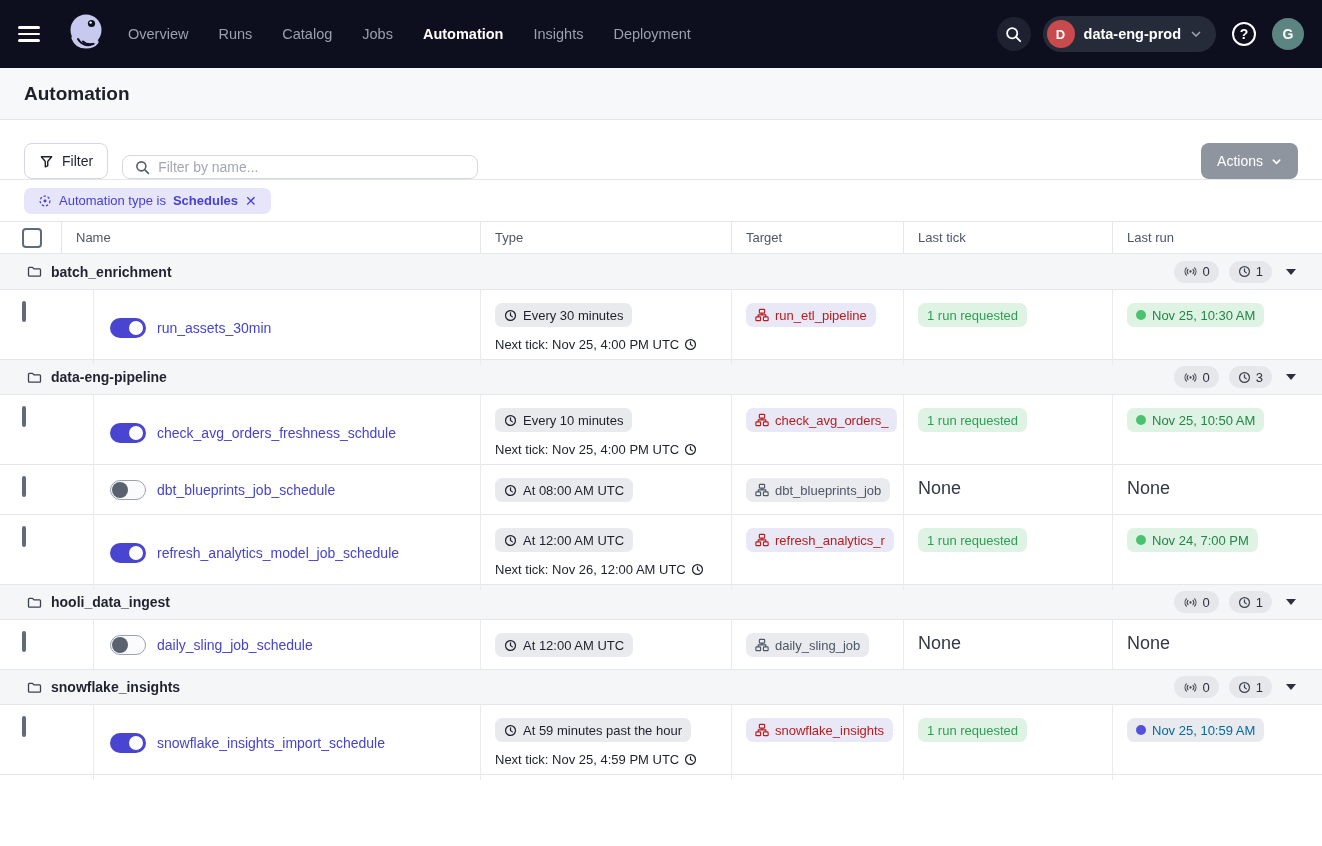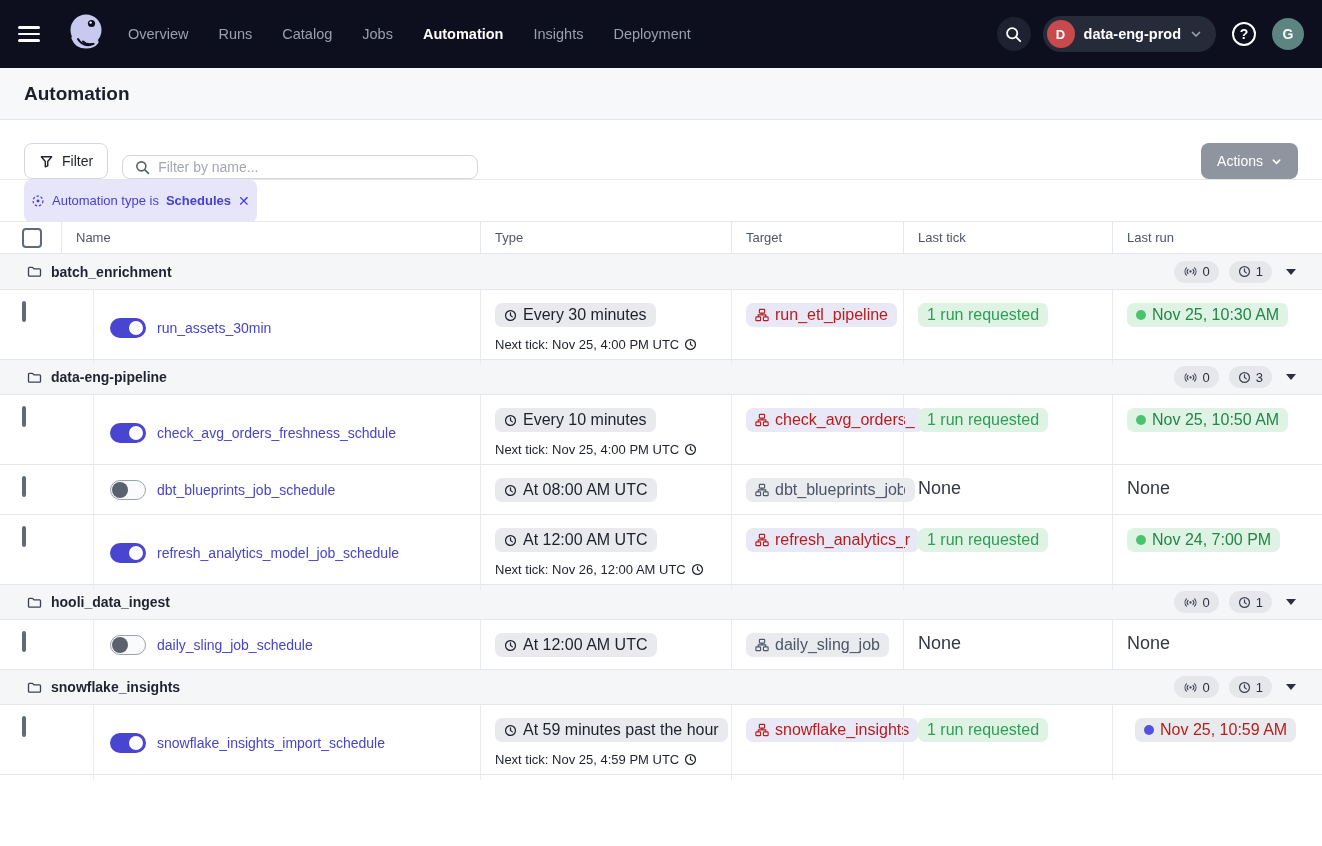--- a/index.html
+++ b/index.html
@@ -30,21 +30,21 @@
   
   .toolbar { height:60px; background:#ffffff; border-bottom:1px solid #e4e6ea; display:flex; align-items:flex-end; padding:0 24px; gap:14px; }
   .btn-filter { height:36px; display:flex; align-items:center; gap:8px; padding:0 14px; border:1px solid #d4d7dd; border-radius:8px; background:#fff; font-size:14px; color:#1f2330; cursor:pointer; }
   .search-box { width:356px; height:24px; border:1px solid #d4d7dd; border-radius:8px; display:flex; align-items:center; gap:8px; padding:0 12px; color:#8b919d; }
   .search-box input { border:none; outline:none; flex:1; font-size:14px; color:#1d212b; font-family:inherit; background:transparent; }
   .search-box input::placeholder { color:#a2a7b1; }
   .btn-actions { margin-left:auto; height:36px; display:flex; align-items:center; gap:8px; padding:0 16px; border:none; border-radius:8px; background:#8f959f; color:#ffffff; font-size:14px; font-weight:500; cursor:pointer; }
 
   
   .chip-row { height:42px; display:flex; align-items:center; padding:0 24px; border-bottom:1px solid #e4e6ea; }
-  .chip { height:42px; background:#e7e5fa; border-radius:7px; display:flex; align-items:center; gap:7px; padding:0 7px; font-size:13px; color:#4740d4; }
+  .chip { height:26px; background:#e7e5fa; border-radius:7px; display:flex; align-items:center; gap:7px; padding:0 14px; font-size:13px; color:#4740d4; }
   .chip b { font-weight:700; }
   .chip .x { font-size:14px; font-weight:700; cursor:pointer; line-height:1; }
 
   
   .grid-row { display:grid; grid-template-columns:61px 419px 251px 172px 209px auto; }
   .thead { height:32px; border-bottom:1px solid #e4e6ea; }
   .thead .cell { display:flex; align-items:center; font-size:13px; color:#4e5565; border-left:1px solid #e4e6ea; padding-left:14px; }
   .thead .cell:first-child { border-left:none; padding-left:22px; }
   .checkbox { width:20px; height:20px; border:2px solid #626a78; border-radius:4px; background:#fff; cursor:pointer; flex:none; }
   .group-row { height:35px; background:#f5f6f8; border-top:1px solid #e4e6ea; display:flex; align-items:center; padding:0 22px 0 27px; gap:9px; }
@@ -62,28 +62,28 @@
   .table-end { border-top:1px solid #e4e6ea; }
 
   .name-cell { display:flex; align-items:center; gap:11px; padding-left:16px !important;margin-left:32px; }
   .toggle { width:36px; height:20px; border-radius:10px; position:relative; cursor:pointer; flex:none; }
   .toggle.on { background:#4a45d1; }
   .toggle.on .knob { position:absolute; right:1px; top:1px; width:18px; height:18px; background:#ffffff; border:2.5px solid #4a45d1; border-radius:50%; }
   .toggle.off { background:#fbfbfc; border:1px solid #9aa2b0; }
   .toggle.off .knob { position:absolute; left:1px; top:1px; width:16px; height:16px; background:#5a6270; border-radius:50%; }
   .sched-link { font-size:14px; color:#4644cb; text-decoration:none; cursor:pointer; white-space:nowrap; }
 
-  .pill { display:inline-flex; align-items:center; gap:6px; height:24px; padding:0 9px; border-radius:7px; font-size:16px; white-space:nowrap; }
+  .pill { display:inline-flex; align-items:center; gap:6px; height:24px; padding:0 9px; border-radius:7px; font-size:13px; white-space:nowrap; }
   .pill-type { background:#e8eaed; color:#1d212b; }
   .next-tick { margin-top:10px; font-size:13px; color:#1d212b; display:flex; align-items:center; gap:5px; }
   .pill-target { background:#e9e8f7; color:#b91c1c; cursor:pointer; }
   .pill-target.inactive { background:#e9ebef; color:#4e5565; }
   .pill-green { background:#def3e4; color:#2f9e55; }
   .pill-run-green { background:#def3e4; color:#238549; cursor:pointer; }
-  .pill-run-blue { background:#e9eaee; color:#b91c1c; cursor:pointer;margin-left:8px; }
+  .pill-run-blue { background:#e9eaee; color:#0369a1; cursor:pointer; }
   .dot { width:10px; height:10px; border-radius:50%; flex:none; }
   .dot.green { background:#4bc36e; } .dot.blue { background:#5551e0; }
   .none-text { font-size:18px; color:#333845; }
   svg { display:block; }
 </style>
 </head>
 <body>
 
 <div class="navbar">
   <div class="hamburger">

